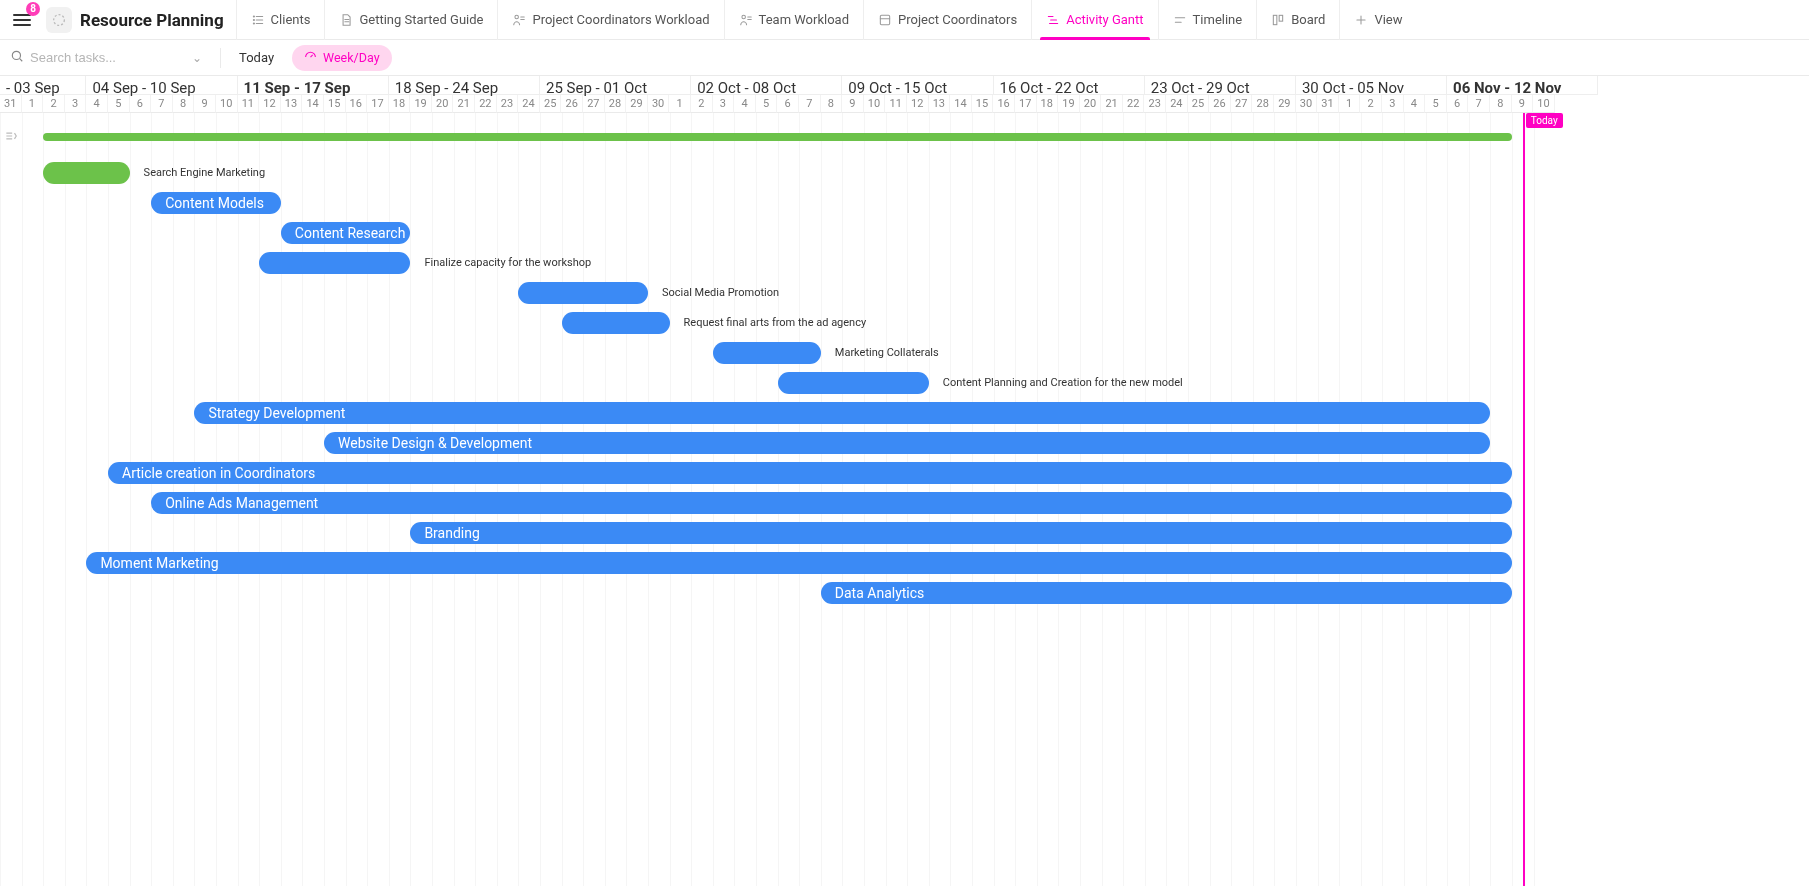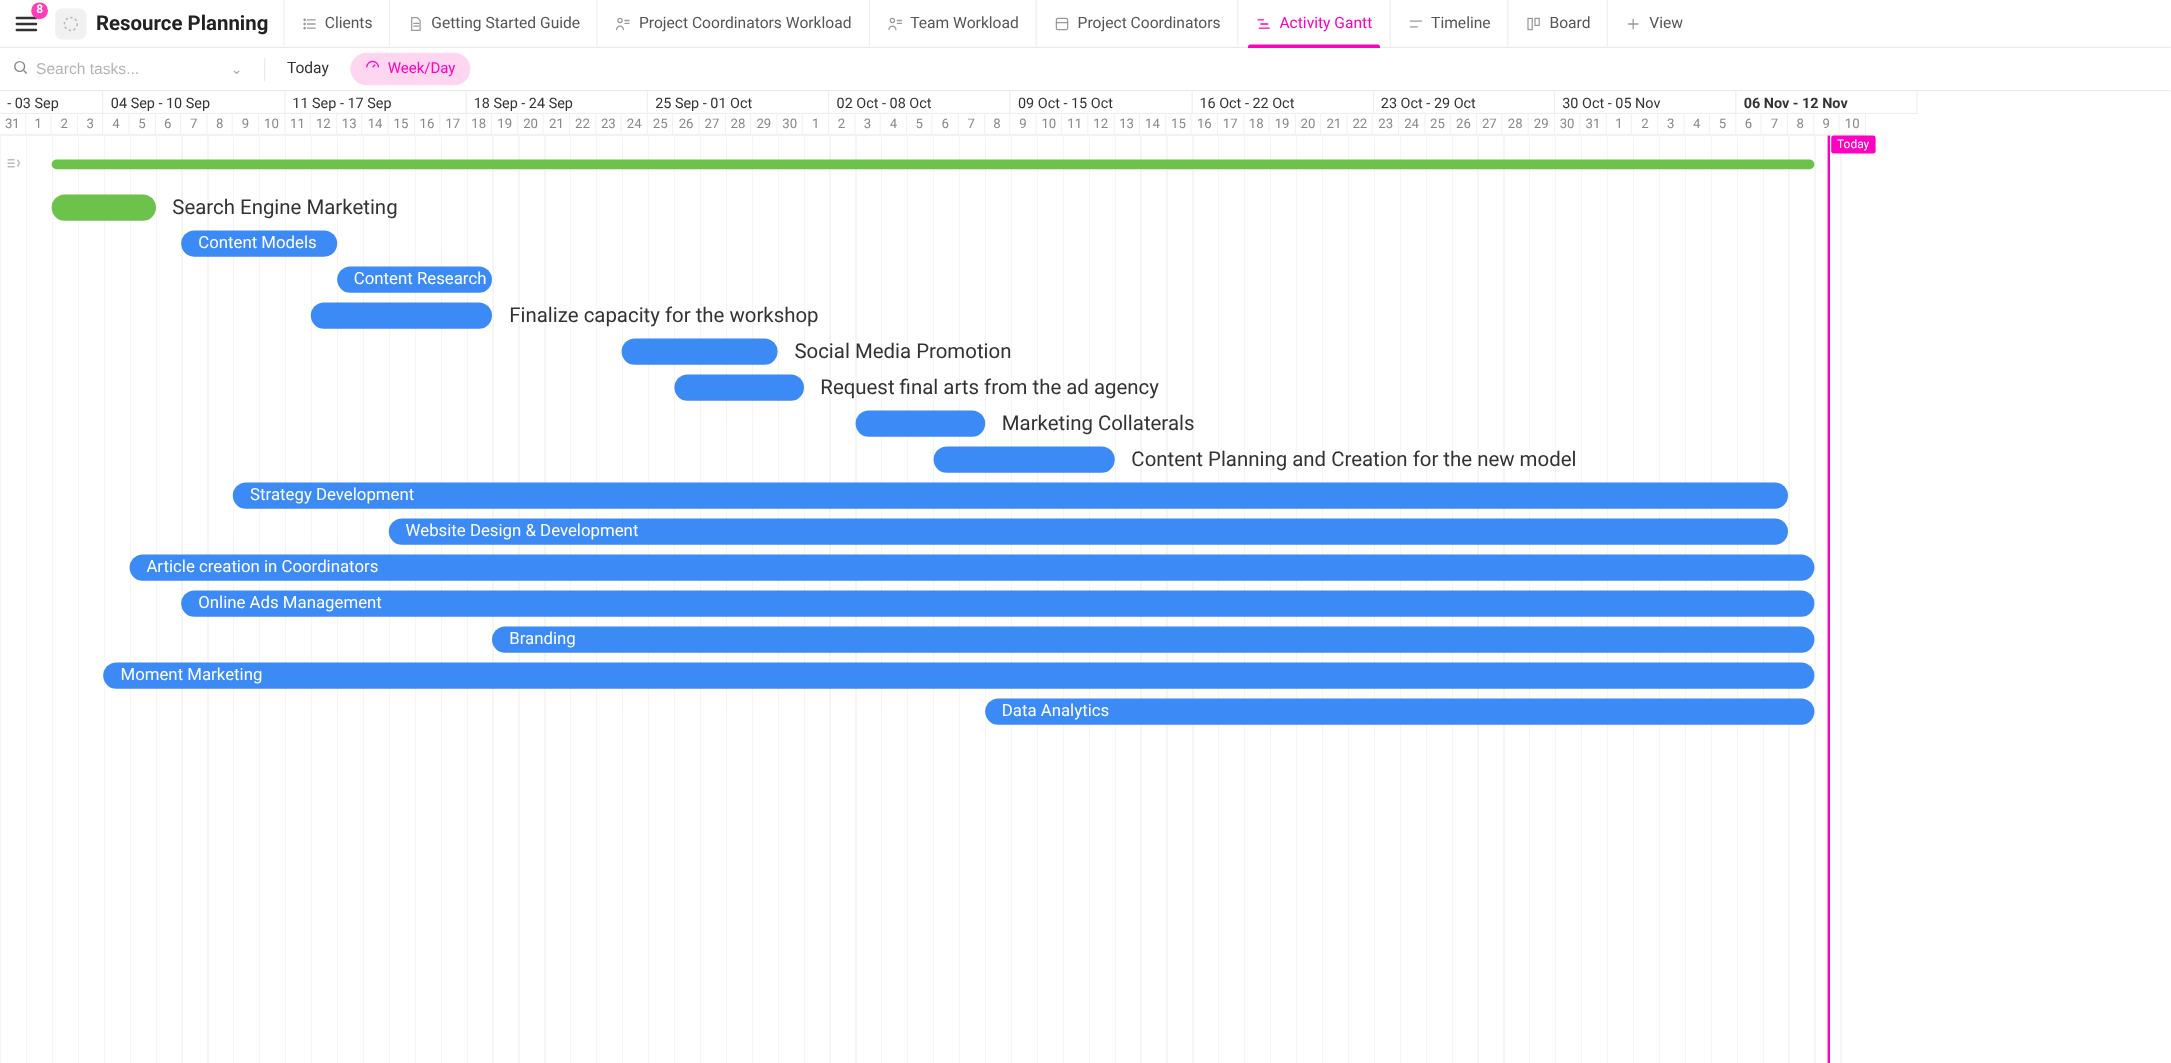--- a/index.html
+++ b/index.html
@@ -30,35 +30,35 @@
   .chev { color:#aaa; font-size:12px; padding:0 6px; cursor:pointer; }
   .vline { width:1px; height:20px; background:#eaeaea; }
   .today-btn { font-size:13px; color:#333; cursor:pointer; padding:4px 6px; }
   .pill { display:flex; align-items:center; gap:6px; background:#ffd6ef; color:#ff00c3; font-size:12.5px; padding:5px 12px; border-radius:14px; cursor:pointer; }
   .pill svg { width:13px; height:13px; }
 
   
   .gantt-wrap { position:relative; height:calc(100vh - 76px); overflow:auto; }
   .gantt-inner { position:relative; min-height:100%; }
   #week-header, #day-header { display:flex; }
-  .week-cell { flex:0 0 auto; font-size:12px; color:#333; padding:3px 0 0 6px; height:19px; border-right:1px solid #eee; border-bottom:1px solid #eee; }
+  .week-cell { flex:0 0 auto; font-size:15px; color:#333; padding:3px 0 0 6px; height:19px; border-right:1px solid #eee; border-bottom:1px solid #eee; }
   .day-cell  { flex:0 0 auto; font-size:11px; color:#888; height:18px; text-align:center; border-right:1px solid #f2f2f2; border-bottom:1px solid #eaeaea; line-height:18px; }
 
   .grid-bg { position:absolute; top:37px; bottom:0; left:0; background-repeat:repeat; }
   .today-line { position:absolute; top:37px; bottom:0; width:2px; background:#ff00c3; }
   .today-tag { position:absolute; top:37px; font-size:10px; color:#fff; background:#ff00c3; padding:2px 5px; border-radius:2px; }
 
   .bars { position:absolute; top:52px; left:0; right:0; }
   .row { position:relative; height:30px; }
   .bar { position:absolute; top:4px; height:22px; border-radius:11px; background:#3b8af5; }
   .bar.short { background:#3b8af5; }
   .bar.green { background:#6cc24a; top:5px; height:8px; border-radius:4px; }
   .bar.green-round { background:#6cc24a; }
   .bar .blabel { position:absolute; left:14px; top:0; line-height:22px; font-size:14px; color:#fff; white-space:nowrap; }
-  .outlabel { position:absolute; top:4px; line-height:22px; font-size:17px; color:#333; white-space:nowrap; }
+  .outlabel { position:absolute; top:4px; line-height:22px; font-size:11px; color:#333; white-space:nowrap; }
 
   .expander { position:absolute; left:4px; top:52px; width:14px; height:14px; color:#bbb; cursor:pointer; }
 
 </style>
 </head>
 <body>
 
 <div class="topbar">
   <div class="menu-btn">
     <span></span>
@@ -190,21 +190,21 @@
     </span>
     <span>Week/Day</span>
   </div>
 </div>
 
 <div class="gantt-wrap">
   <div class="gantt-inner" id="gantt-inner" style="width: 1555.2px;">
     <div id="week-header">
         <div class="week-cell" style="width: 86.4px;">- 03 Sep</div>
         <div class="week-cell" style="width: 151.2px;">04 Sep - 10 Sep</div>
-        <div class="week-cell" style="width: 151.2px;">11 Sep - 17 Sep</div>
+        <div class="week-cell" style="width: 151.2px; font-weight: bold;">11 Sep - 17 Sep</div>
         <div class="week-cell" style="width: 151.2px;">18 Sep - 24 Sep</div>
         <div class="week-cell" style="width: 151.2px;">25 Sep - 01 Oct</div>
         <div class="week-cell" style="width: 151.2px;">02 Oct - 08 Oct</div>
         <div class="week-cell" style="width: 151.2px;">09 Oct - 15 Oct</div>
         <div class="week-cell" style="width: 151.2px;">16 Oct - 22 Oct</div>
         <div class="week-cell" style="width: 151.2px;">23 Oct - 29 Oct</div>
         <div class="week-cell" style="width: 151.2px;">30 Oct - 05 Nov</div>
         <div class="week-cell" style="width: 151.2px; font-weight: bold;">06 Nov - 12 Nov</div>
       </div>
     <div id="day-header">

